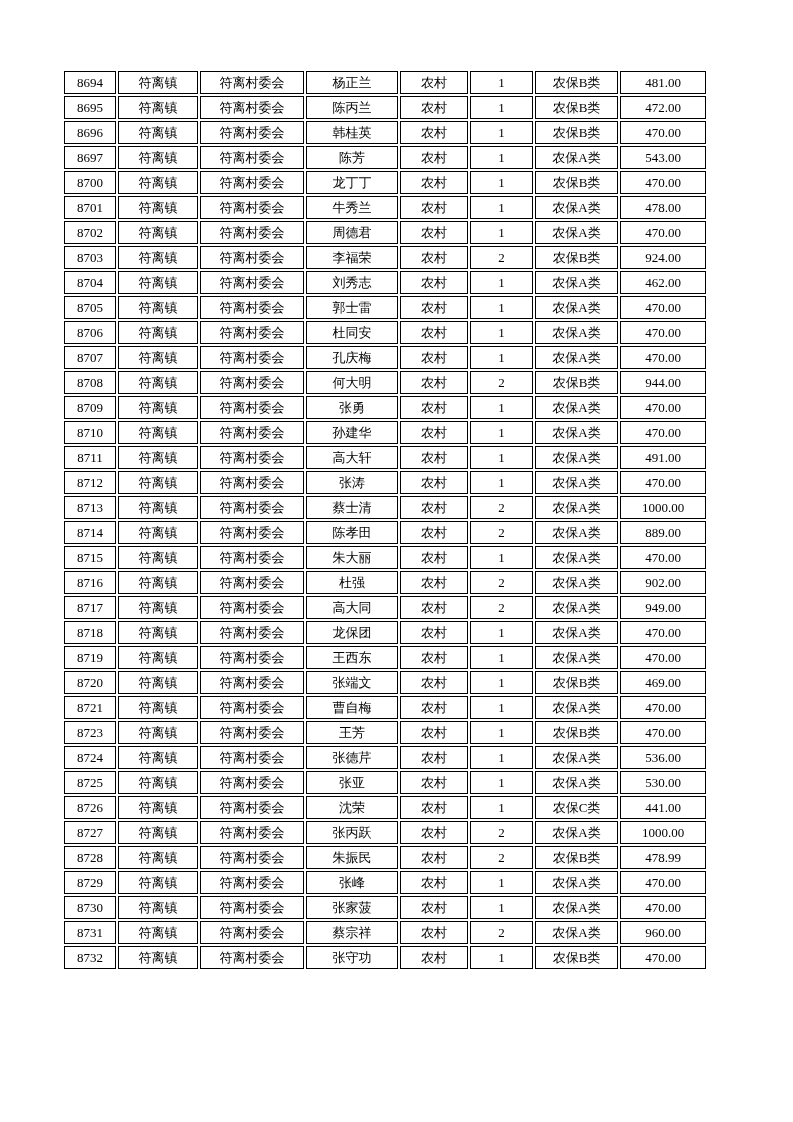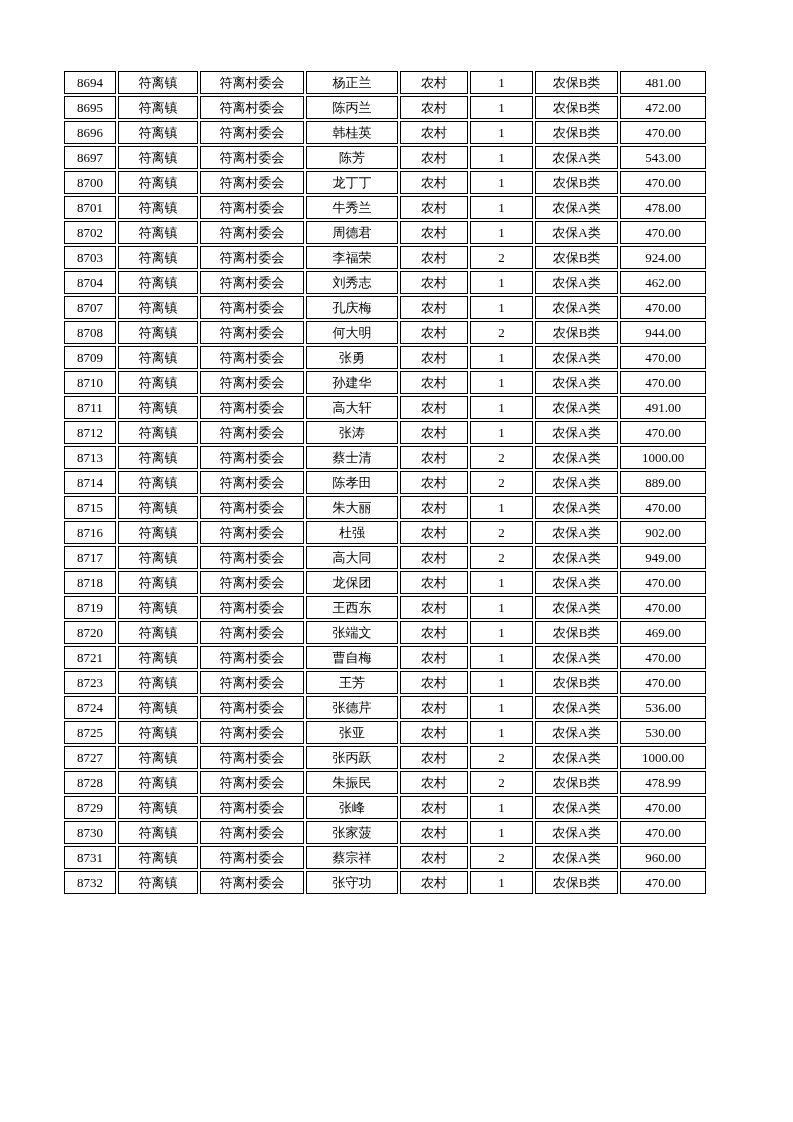--- a/index.html
+++ b/index.html
@@ -145,20 +145,40 @@
           <td>8704</td>
           <td>符离镇</td>
           <td>符离村委会</td>
           <td>刘秀志</td>
           <td>农村</td>
           <td>1</td>
           <td>农保A类</td>
           <td>462.00</td>
         </tr>
         <tr>
+          <td>8705</td>
+          <td>符离镇</td>
+          <td>符离村委会</td>
+          <td>郭士雷</td>
+          <td>农村</td>
+          <td>1</td>
+          <td>农保A类</td>
+          <td>470.00</td>
+        </tr>
+        <tr>
+          <td>8706</td>
+          <td>符离镇</td>
+          <td>符离村委会</td>
+          <td>杜同安</td>
+          <td>农村</td>
+          <td>1</td>
+          <td>农保A类</td>
+          <td>470.00</td>
+        </tr>
+        <tr>
           <td>8707</td>
           <td>符离镇</td>
           <td>符离村委会</td>
           <td>孔庆梅</td>
           <td>农村</td>
           <td>1</td>
           <td>农保A类</td>
           <td>470.00</td>
         </tr>
         <tr>
@@ -323,20 +343,30 @@
         </tr>
         <tr>
           <td>8725</td>
           <td>符离镇</td>
           <td>符离村委会</td>
           <td>张亚</td>
           <td>农村</td>
           <td>1</td>
           <td>农保A类</td>
           <td>530.00</td>
+        </tr>
+        <tr>
+          <td>8726</td>
+          <td>符离镇</td>
+          <td>符离村委会</td>
+          <td>沈荣</td>
+          <td>农村</td>
+          <td>1</td>
+          <td>农保C类</td>
+          <td>441.00</td>
         </tr>
         <tr>
           <td>8727</td>
           <td>符离镇</td>
           <td>符离村委会</td>
           <td>张丙跃</td>
           <td>农村</td>
           <td>2</td>
           <td>农保A类</td>
           <td>1000.00</td>

